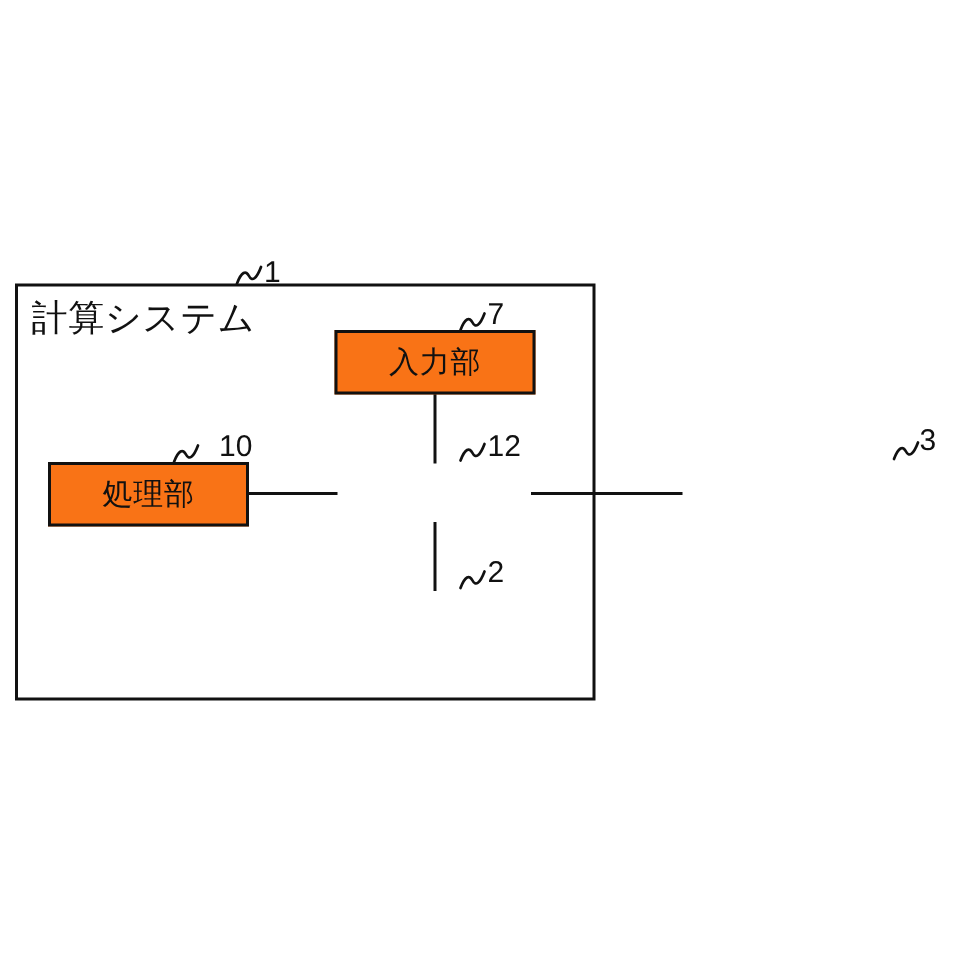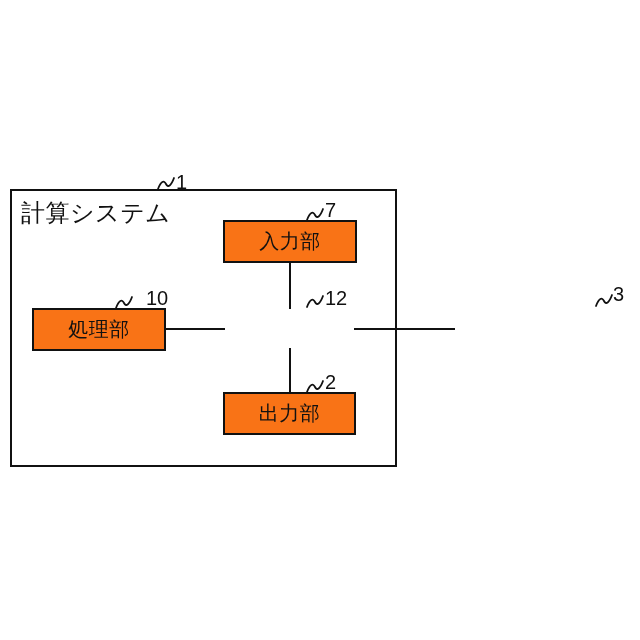--- a/index.html
+++ b/index.html
@@ -87,23 +87,20 @@
 
   <div class="block" style="left:223px; top:220px; width:134px; height:43px;">
     <span>入力部</span>
   </div>
 
 
   <div class="block" style="left:32px; top:308px; width:134px; height:43px;justify-content:center;">
     <span>処理部</span>
   </div>
 
-  <div class="block" style="left:223px; top:392px; width:133px; height:43px;">
-    <span>出力部</span>
-  </div>
 
 
   <div class="ref-num" style="left:176px; top:172px;">1</div>
   <div class="ref-num" style="left:325px; top:200px;">7</div>
   <div class="ref-num" style="left:325px; top:288px;">12</div>
   <div class="ref-num" style="left:134px; top:288px;margin-left:12px;">10</div>
   <div class="ref-num" style="left:325px; top:372px;">2</div>
   <div class="ref-num" style="left:613px; top:284px;">3</div>
 
 </div>

